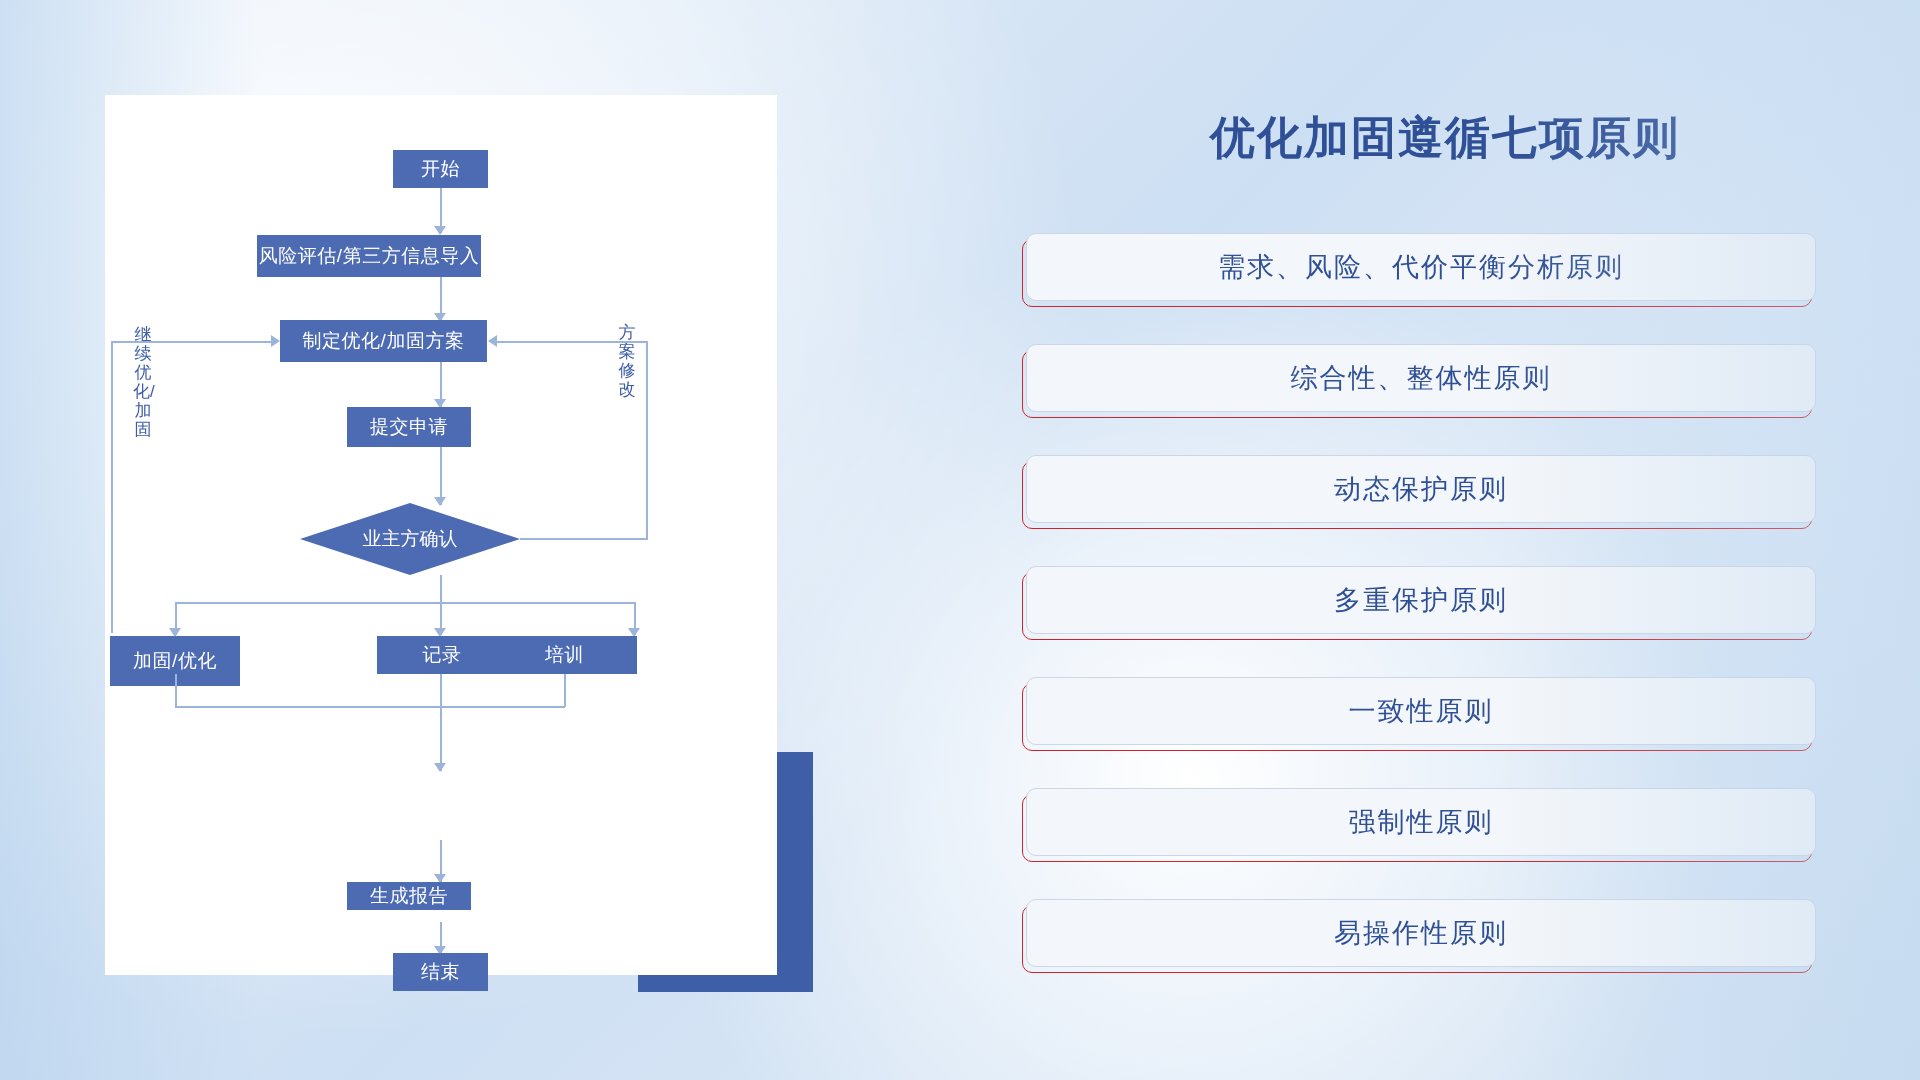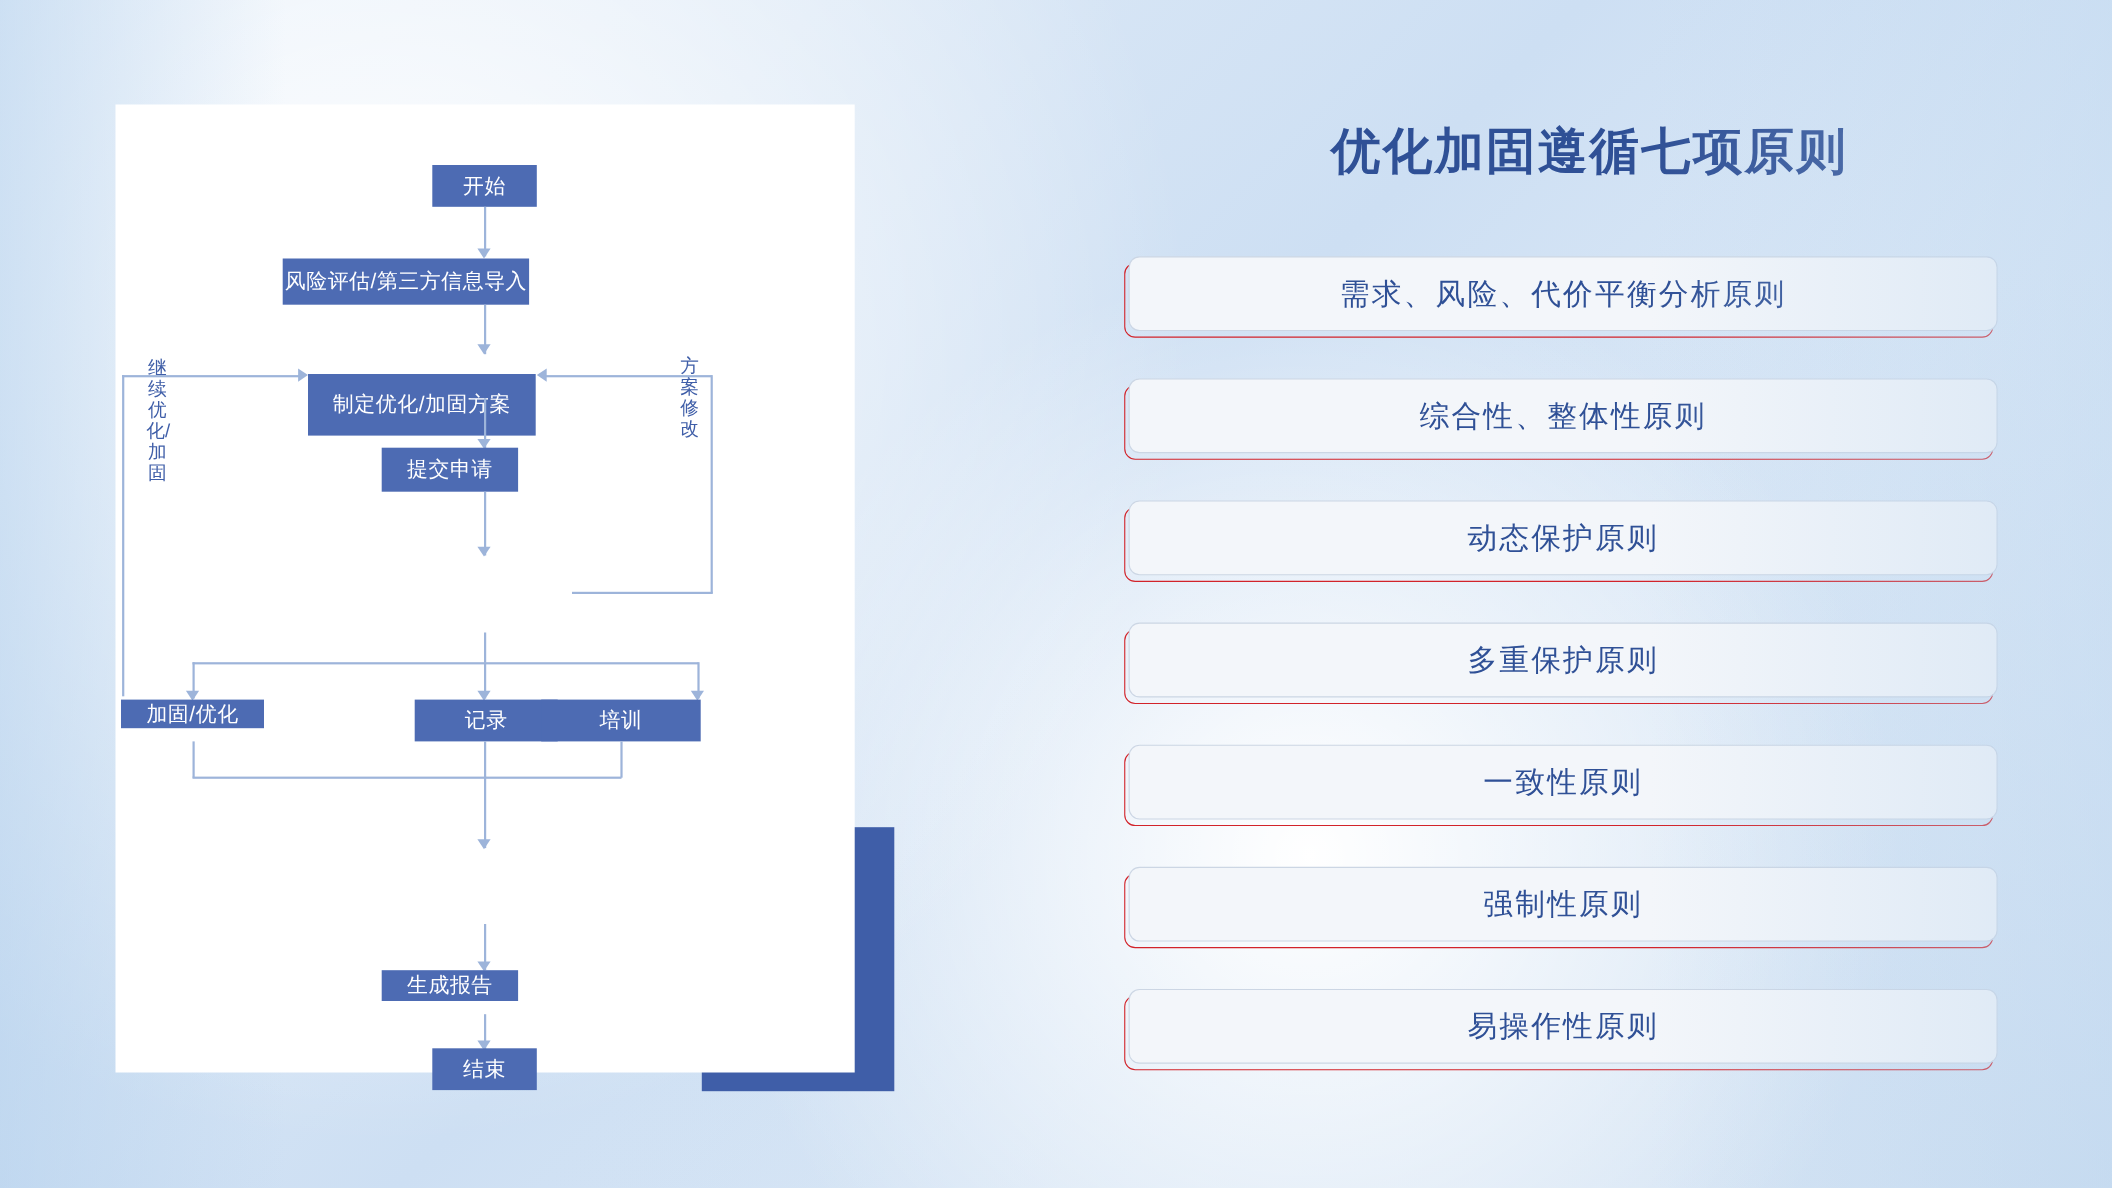--- a/index.html
+++ b/index.html
@@ -191,30 +191,36 @@
       <div class="node" style="left:288px; top:55px; width:95px; height:38px;">开始</div>
 
       <div class="vline" style="left:335px; top:93px; height:45px;"></div>
       <div class="arrow-down" style="left:329px; top:131px;"></div>
 
       <div class="node" style="left:152px; top:140px; width:224px; height:42px;">风险评估/第三方信息导入</div>
 
       <div class="vline" style="left:335px; top:182px; height:45px;"></div>
       <div class="arrow-down" style="left:329px; top:218px;"></div>
 
-      <div class="node" style="left:175px; top:225px; width:207px; height:56px;margin-top:20px;">制定优化/加固方案</div>
+      <div class="node" style="left:175px; top:225px; width:207px; height:42px;">制定优化/加固方案</div>
 
       <div class="vline" style="left:335px; top:267px; height:46px;"></div>
       <div class="arrow-down" style="left:329px; top:304px;"></div>
 
       <div class="node" style="left:242px; top:312px; width:124px; height:40px;">提交申请</div>
 
       <div class="vline" style="left:335px; top:352px; height:58px;"></div>
       <div class="arrow-down" style="left:329px; top:402px;"></div>
 
+      <div class="diamond-wrap" style="left:195px; top:408px; width:220px; height:72px;">
+        <svg class="diamond" viewBox="0 0 220 72" preserveAspectRatio="none">
+          <polygon points="110,0 220,36 110,72 0,36" fill="#4d6bb3"></polygon>
+        </svg>
+        <div class="diamond-label">业主方确认</div>
+      </div>
 
       <div class="hline" style="left:415px; top:443px; width:128px;"></div>
       <div class="vline" style="left:541px; top:246px; height:198px;"></div>
       <div class="hline" style="left:390px; top:246px; width:152px;"></div>
       <div class="arrow-left" style="left:383px; top:240px;"></div>
       <div class="side-label" style="left:512px; top:228px;">方案修改</div>
 
       <div class="vline" style="left:6px; top:246px; height:292px;"></div>
       <div class="hline" style="left:6px; top:246px; width:162px;"></div>
       <div class="arrow-right" style="left:166px; top:240px;"></div>
@@ -223,21 +229,21 @@
       <div class="vline" style="left:335px; top:480px; height:27px;"></div>
       <div class="hline" style="left:70px; top:407px; width:0px;"></div>
       <div class="hline" style="left:70px; top:507px; width:460px;"></div>
       <div class="vline" style="left:70px; top:507px; height:33px;"></div>
       <div class="vline" style="left:335px; top:507px; height:33px;"></div>
       <div class="vline" style="left:529px; top:507px; height:33px;"></div>
       <div class="arrow-down" style="left:64px; top:533px;"></div>
       <div class="arrow-down" style="left:329px; top:533px;"></div>
       <div class="arrow-down" style="left:523px; top:533px;"></div>
 
-      <div class="node" style="left:5px; top:541px; width:130px; height:26px;">加固/优化</div>
+      <div class="node" style="left:5px; top:541px; width:130px; height:50px;">加固/优化</div>
       <div class="node" style="left:272px; top:541px; width:130px; height:38px;">记录</div>
       <div class="node" style="left:387px; top:541px; width:145px; height:38px;">培训</div>
 
       <div class="vline" style="left:70px; top:579px; height:33px;"></div>
       <div class="vline" style="left:335px; top:579px; height:33px;"></div>
       <div class="vline" style="left:459px; top:579px; height:33px;"></div>
       <div class="hline" style="left:70px; top:611px; width:390px;"></div>
       <div class="vline" style="left:335px; top:611px; height:65px;"></div>
       <div class="arrow-down" style="left:329px; top:668px;"></div>
 

